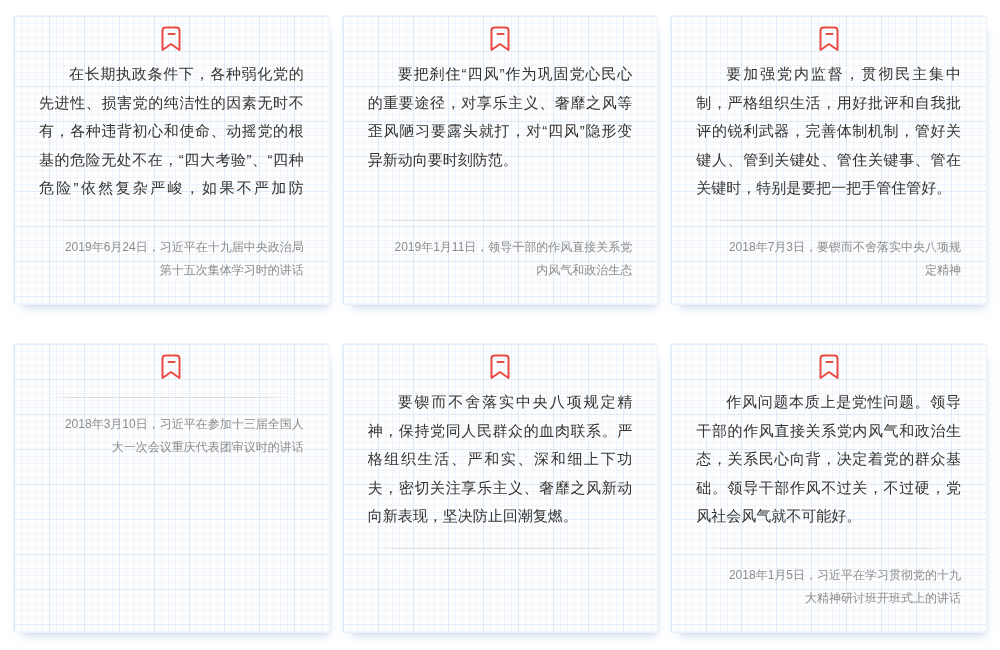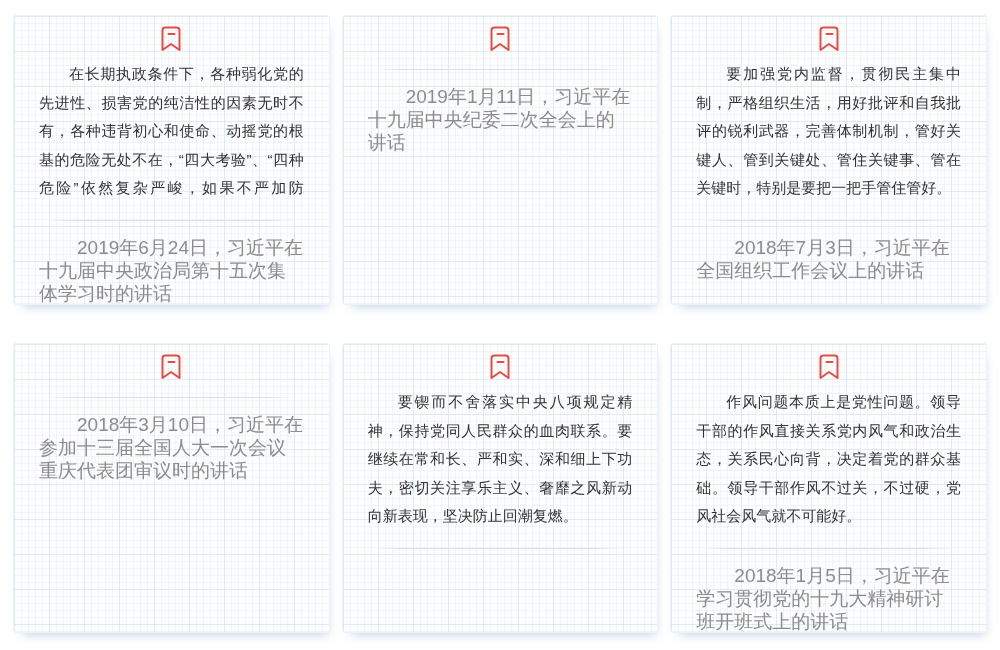--- a/index.html
+++ b/index.html
@@ -51,24 +51,25 @@
     text-indent: 2em;
     letter-spacing: 0;
   }
   .divider {
     height: 1px;
     margin: 17px 8px 0 8px;
     background: linear-gradient(90deg, rgba(223,223,223,0), #dfdfdf 10%, #dfdfdf 88%, rgba(223,223,223,0));
   }
   .source {
     margin: 15px 0 0 0;
-    font-size: 19px;
+    font-size: 12px;
     line-height: 23px;
     color: #8c8c8c;
     text-indent: 2em;
+    text-align: right;
   }
 </style>
 </head>
 <body>
 
 <div class="grid">
 
   <article class="card">
     <div class="icon-wrap">
       <svg width="20" height="26" viewBox="0 0 20 26" aria-hidden="true">
@@ -81,55 +82,56 @@
     <p class="source">2019年6月24日，习近平在十九届中央政治局第十五次集体学习时的讲话</p>
   </article>
 
   <article class="card">
     <div class="icon-wrap">
       <svg width="20" height="26" viewBox="0 0 20 26" aria-hidden="true">
         <path d="M4.5 1.5 h11 q3 0 3 3 v19.5 l-8.5 -6 -8.5 6 v-19.5 q0 -3 3 -3 z" fill="none" stroke="#e74c44" stroke-width="2" stroke-linejoin="round"></path>
         <line x1="7.5" y1="8" x2="13.5" y2="8" stroke="#e74c44" stroke-width="2" stroke-linecap="round"></line>
       </svg>
     </div>
+    <p class="quote">要把刹住“四风”作为巩固党心民心的重要途径，对享乐主义、奢靡之风等歪风陋习要露头就打，对“四风”隐形变异新动向要时刻防范。</p>
     <div class="divider"></div>
-    <p class="source">2019年1月11日，习近平在十九届中央纪委二次全会上的讲话</p>
+    <p class="source">2019年1月11日，领导干部的作风直接关系党内风气和政治生态</p>
   </article>
 
   <article class="card">
     <div class="icon-wrap">
       <svg width="20" height="26" viewBox="0 0 20 26" aria-hidden="true">
         <path d="M4.5 1.5 h11 q3 0 3 3 v19.5 l-8.5 -6 -8.5 6 v-19.5 q0 -3 3 -3 z" fill="none" stroke="#e74c44" stroke-width="2" stroke-linejoin="round"></path>
         <line x1="7.5" y1="8" x2="13.5" y2="8" stroke="#e74c44" stroke-width="2" stroke-linecap="round"></line>
       </svg>
     </div>
     <p class="quote">要加强党内监督，贯彻民主集中制，严格组织生活，用好批评和自我批评的锐利武器，完善体制机制，管好关键人、管到关键处、管住关键事、管在关键时，特别是要把一把手管住管好。</p>
     <div class="divider"></div>
-    <p class="source">2018年7月3日，习近平在全国组织工作会议上的讲话</p>
+    <p class="source">2018年7月3日，要锲而不舍落实中央八项规定精神</p>
   </article>
 
   <article class="card">
     <div class="icon-wrap">
       <svg width="20" height="26" viewBox="0 0 20 26" aria-hidden="true">
         <path d="M4.5 1.5 h11 q3 0 3 3 v19.5 l-8.5 -6 -8.5 6 v-19.5 q0 -3 3 -3 z" fill="none" stroke="#e74c44" stroke-width="2" stroke-linejoin="round"></path>
         <line x1="7.5" y1="8" x2="13.5" y2="8" stroke="#e74c44" stroke-width="2" stroke-linecap="round"></line>
       </svg>
     </div>
     <div class="divider"></div>
     <p class="source">2018年3月10日，习近平在参加十三届全国人大一次会议重庆代表团审议时的讲话</p>
   </article>
 
   <article class="card">
     <div class="icon-wrap">
       <svg width="20" height="26" viewBox="0 0 20 26" aria-hidden="true">
         <path d="M4.5 1.5 h11 q3 0 3 3 v19.5 l-8.5 -6 -8.5 6 v-19.5 q0 -3 3 -3 z" fill="none" stroke="#e74c44" stroke-width="2" stroke-linejoin="round"></path>
         <line x1="7.5" y1="8" x2="13.5" y2="8" stroke="#e74c44" stroke-width="2" stroke-linecap="round"></line>
       </svg>
     </div>
-    <p class="quote">要锲而不舍落实中央八项规定精神，保持党同人民群众的血肉联系。要继续在常和长、严和实、深和细上下功夫，密切关注享乐主义、奢靡之风新动向新表现，坚决防止回潮复燃。</p>
+    <p class="quote">要锲而不舍落实中央八项规定精神，保持党同人民群众的血肉联系。严格组织生活、严和实、深和细上下功夫，密切关注享乐主义、奢靡之风新动向新表现，坚决防止回潮复燃。</p>
     <div class="divider"></div>
   </article>
 
   <article class="card">
     <div class="icon-wrap">
       <svg width="20" height="26" viewBox="0 0 20 26" aria-hidden="true">
         <path d="M4.5 1.5 h11 q3 0 3 3 v19.5 l-8.5 -6 -8.5 6 v-19.5 q0 -3 3 -3 z" fill="none" stroke="#e74c44" stroke-width="2" stroke-linejoin="round"></path>
         <line x1="7.5" y1="8" x2="13.5" y2="8" stroke="#e74c44" stroke-width="2" stroke-linecap="round"></line>
       </svg>
     </div>

